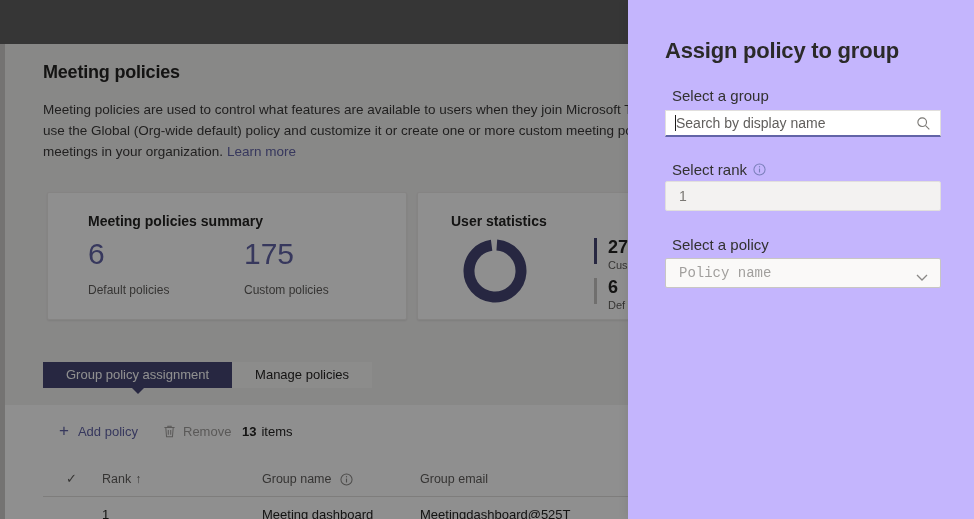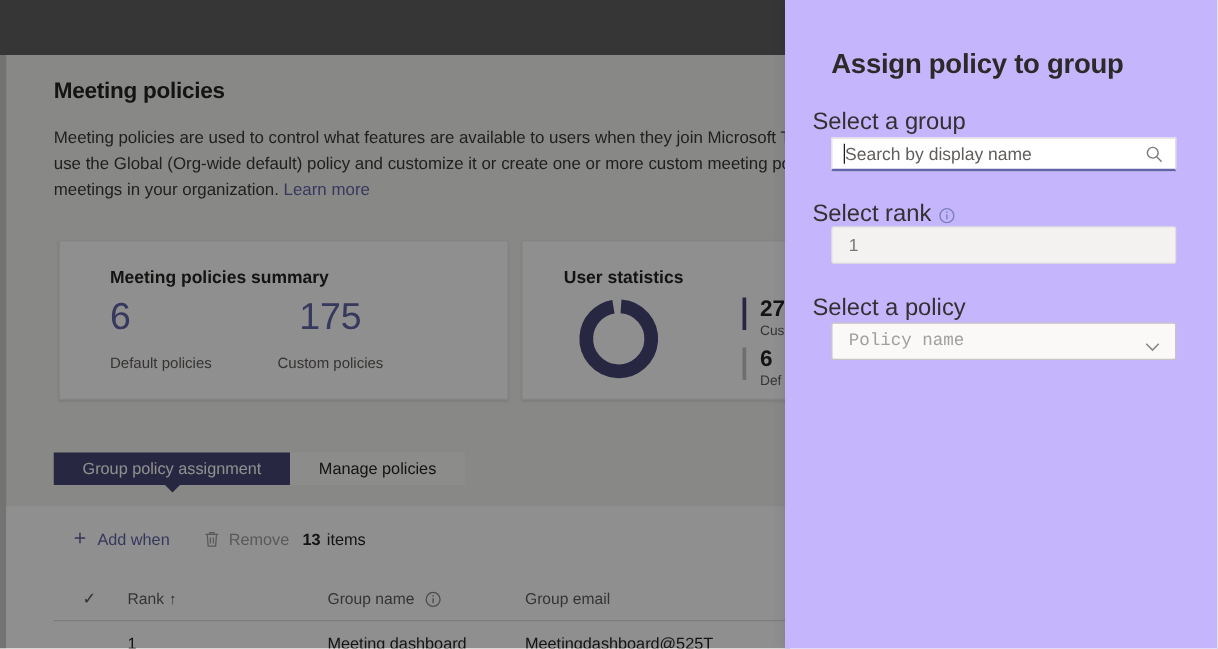--- a/index.html
+++ b/index.html
@@ -34,21 +34,21 @@
   .card {
     position: absolute; top: 192px; height: 128px; background: #ffffff;
     border: 1px solid #edebe9; box-shadow: 0 1px 2px rgba(0,0,0,0.08); border-radius: 2px;
   }
   .card-summary { left: 47px; width: 360px; }
   .card-stats  { left: 417px; width: 360px; }
   .card-title { position: absolute; font-size: 14px; font-weight: 700; color: #252423; }
   .card-summary .card-title { left: 40px; top: 20px; }
   .card-stats   .card-title { left: 33px; top: 20px; }
   .stat { position: absolute; top: 44px; }
-  .stat.s1 { left: 40px; } .stat.s2 { left: 174px; text-align: center; }
+  .stat.s1 { left: 40px; } .stat.s2 { left: 196px; }
   .stat-value { font-size: 30px; font-weight: 400; color: #6264a7; line-height: 34px; }
   .stat-label { font-size: 12px; color: #605e5c; margin-top: 12px; }
 
   .donut-wrap { position: absolute; left: 42px; top: 43px; width: 70px; height: 70px; }
   .legend-item { position: absolute; left: 176px; padding-left: 14px; }
   .legend-item.l1 { top: 44px; } .legend-item.l2 { top: 84px; }
   .legend-bar { position: absolute; left: 0; top: 1px; width: 3px; height: 26px; }
   .legend-bar.b1 { background: #464775; } .legend-bar.b2 { background: #c8c6c4; }
   .legend-value { font-size: 18px; font-weight: 700; color: #252423; line-height: 20px; }
   .legend-label { font-size: 11px; color: #605e5c; margin-top: 2px; }
@@ -87,21 +87,21 @@
   .rc-rank { left: 102px; } .rc-name { left: 262px; } .rc-email { left: 420px; }
 
   .scrim { position: absolute; left: 0; top: 44px; width: 632px; height: 475px; background: rgba(0,0,0,0.44); z-index: 5; }
 
   
   .panel {
     position: absolute; left: 628px; top: 0; width: 346px; height: 519px;
     background: #c4b5fd; z-index: 10; box-shadow: -3px 0 8px rgba(0,0,0,0.06);
   }
   .panel-title { position: absolute; left: 37px; top: 38px; font-size: 22px; font-weight: 700; color: #2b2a29; letter-spacing: -0.2px; }
-  .field-label { position: absolute; left: 22px; font-size: 19px; color: #323130; display: flex; align-items: center; }
+  .field-label { position: absolute; left: 44px; font-size: 15px; color: #323130; display: flex; align-items: center; }
   .fl-group { top: 87px; }
   .fl-rank { top: 161px; }
   .fl-policy { top: 236px; }
   .field-label svg { margin-left: 6px; }
 
   .search-box {
     position: absolute; left: 37px; top: 110px; width: 276px; height: 27px;
     background: #ffffff; border: 1px solid #e1dfdd; border-bottom: 2px solid #6264a7;
   }
   .search-box input {
@@ -178,21 +178,21 @@
 
     <div class="tabs">
       <div class="tab active">Group policy assignment</div>
       <div class="tab inactive">Manage policies</div>
     </div>
 
     <div class="content-section"></div>
 
     <div class="toolbar-item tb-add">
       <span class="plus-glyph">+</span>
-      <span>Add when</span>
+      <span>Add policy</span>
     </div>
     <div class="toolbar-item tb-remove">
       <svg width="13" height="14" viewBox="0 0 14 15">
         <path d="M1.5 3.8h11M5.2 3.8V2.3h3.6v1.5M3 3.8l.8 10h6.4l.8-10" fill="none" stroke="currentColor" stroke-width="1.1"></path>
         <path d="M5.7 6.5v5M8.3 6.5v5" stroke="currentColor" stroke-width="1.1"></path>
       </svg>
       <span>Remove</span>
     </div>
     <div class="toolbar-item tb-items">
       <span class="count">13</span>

